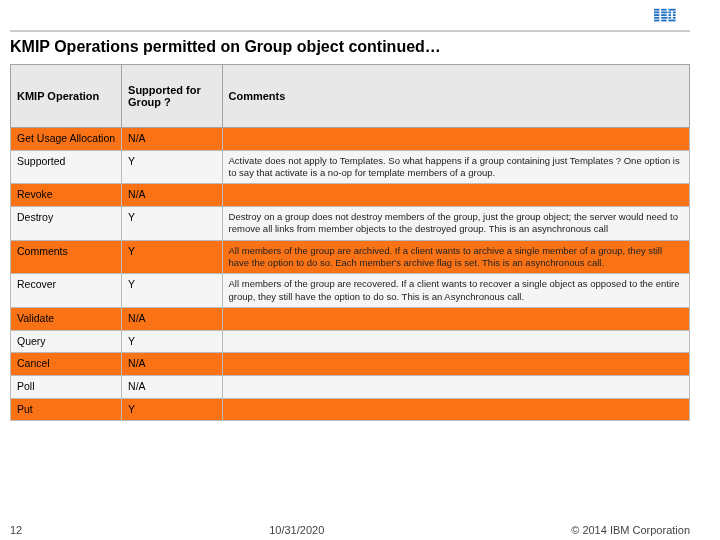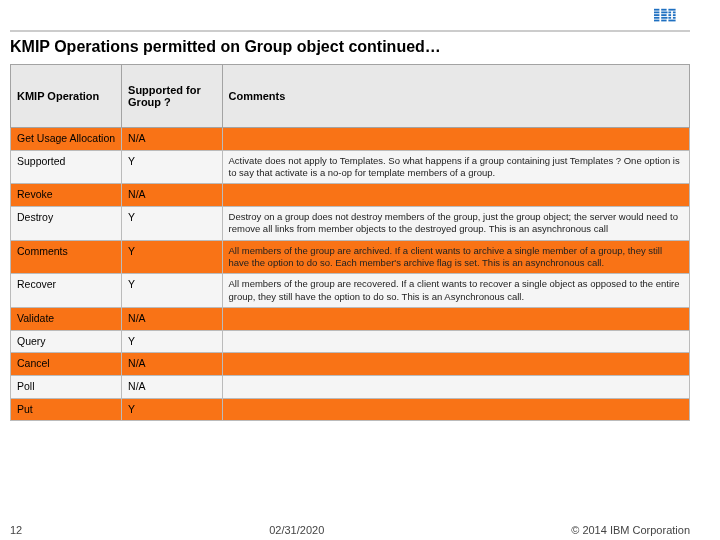--- a/index.html
+++ b/index.html
@@ -187,16 +187,16 @@
             <td class="op-name">Put</td>
             <td class="supported">Y</td>
             <td class="comments"></td>
           </tr>
         </tbody>
     </table>
   </div>
 
   <div class="footer-bar">
     <span>12</span>
-    <span>02/31/2020</span>
+    <span>10/31/2020</span>
     <span>© 2014 IBM Corporation</span>
   </div>
 </div>
 
 </body></html>

